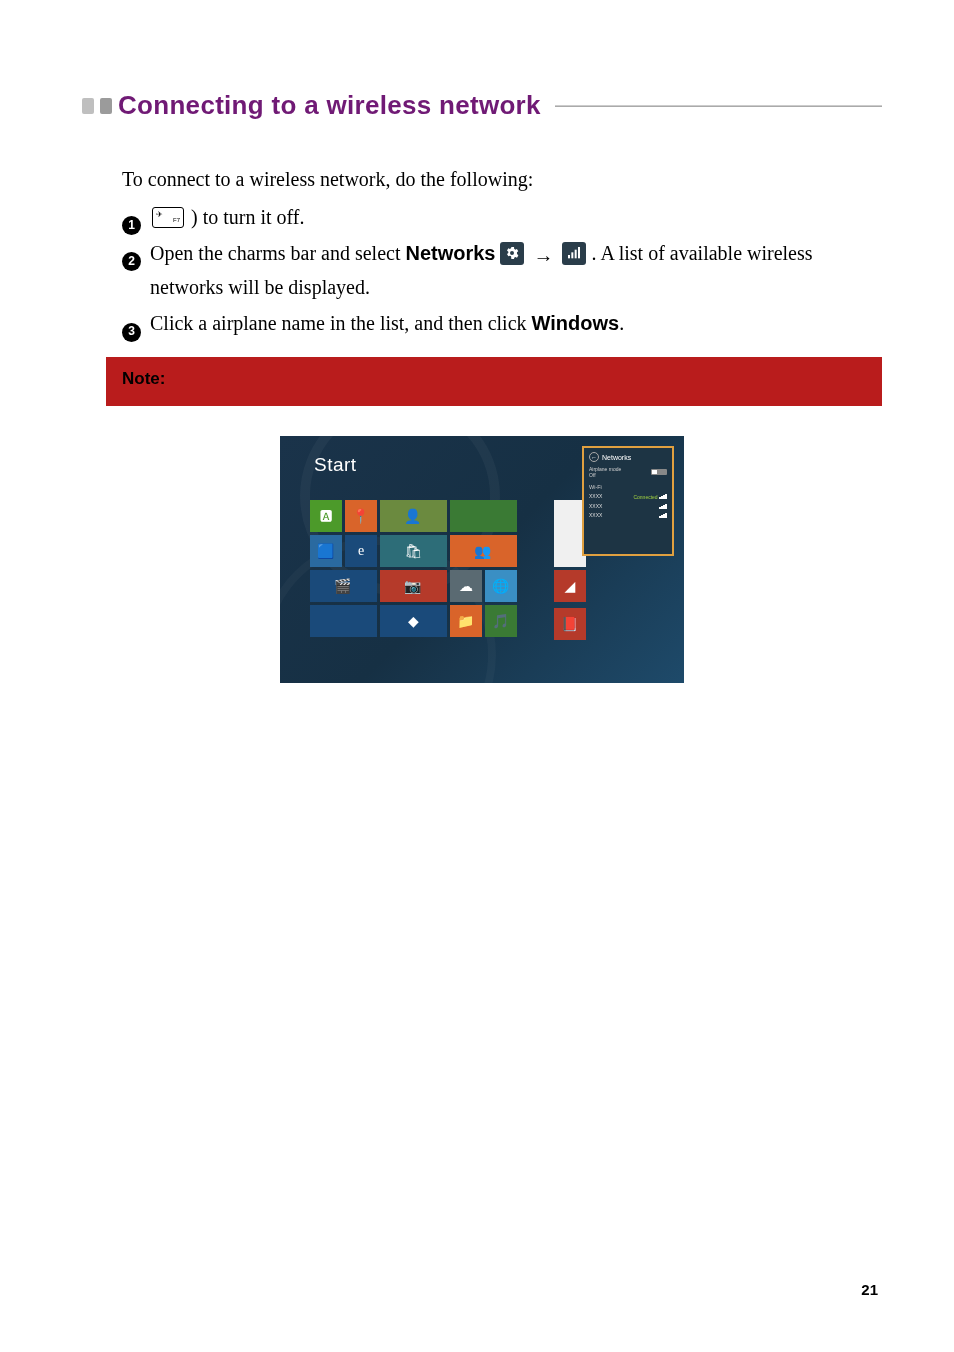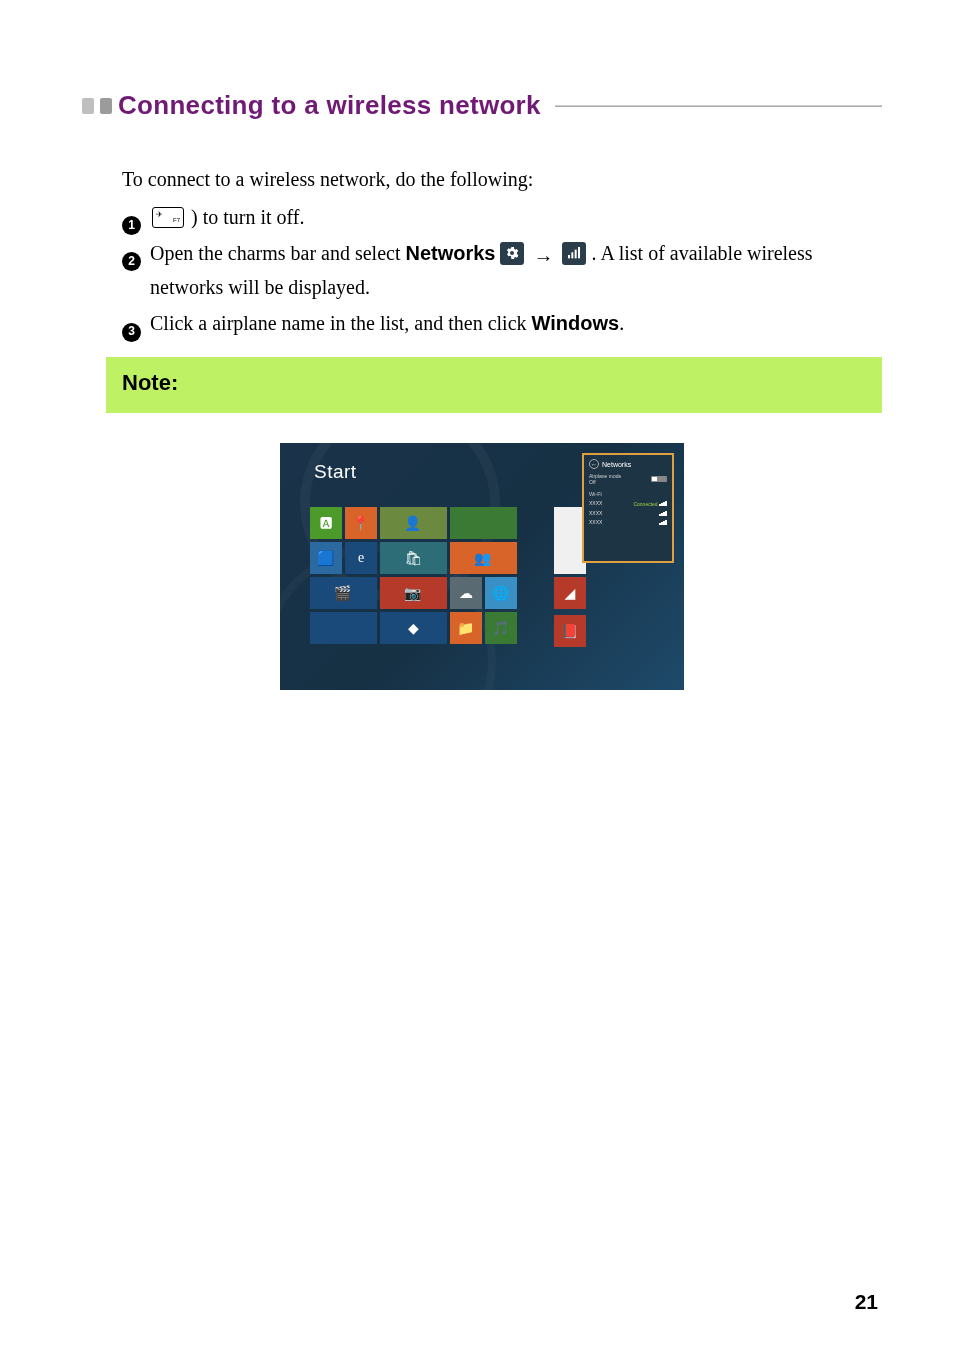--- a/index.html
+++ b/index.html
@@ -139,24 +139,24 @@
   .arrow-sym {
     font-size: 20px;
     vertical-align: middle;
     margin: 0 4px;
   }
   .bold-inline {
     font-family: Arial, Helvetica, sans-serif;
     font-weight: bold;
   }
   .note-box {
-    background: #bef264;
+    background: #b91c1c;
     margin: 18px 0 30px 24px;
     padding: 10px 16px 14px 16px;
-    font-size: 22px;
+    font-size: 17px;
     line-height: 1.45;
     display: flex;
     align-items: flex-start;
   }
   .note-label {
     font-family: Arial, Helvetica, sans-serif;
     font-weight: bold;
     flex: 0 0 55px;
   }
   .note-body {
@@ -311,25 +311,25 @@
     bottom: 0;
     width: 1.5px;
     background: #fff;
   }
   .sig-bars span:nth-child(1){left:0;height:2px;}
   .sig-bars span:nth-child(2){left:2px;height:3px;}
   .sig-bars span:nth-child(3){left:4px;height:4px;}
   .sig-bars span:nth-child(4){left:6px;height:5px;}
   .page-num {
     position: absolute;
-    bottom: 38px;
+    bottom: 54px;
     right: 76px;
     font-family: Arial, Helvetica, sans-serif;
     font-weight: bold;
-    font-size: 21px;
+    font-size: 15px;
   }
 </style>
 </head>
 <body>
 
 <div class="page">
 
   <div class="section-title-row">
     <span class="bullet-box-faded"></span>
     <span class="bullet-box"></span>

